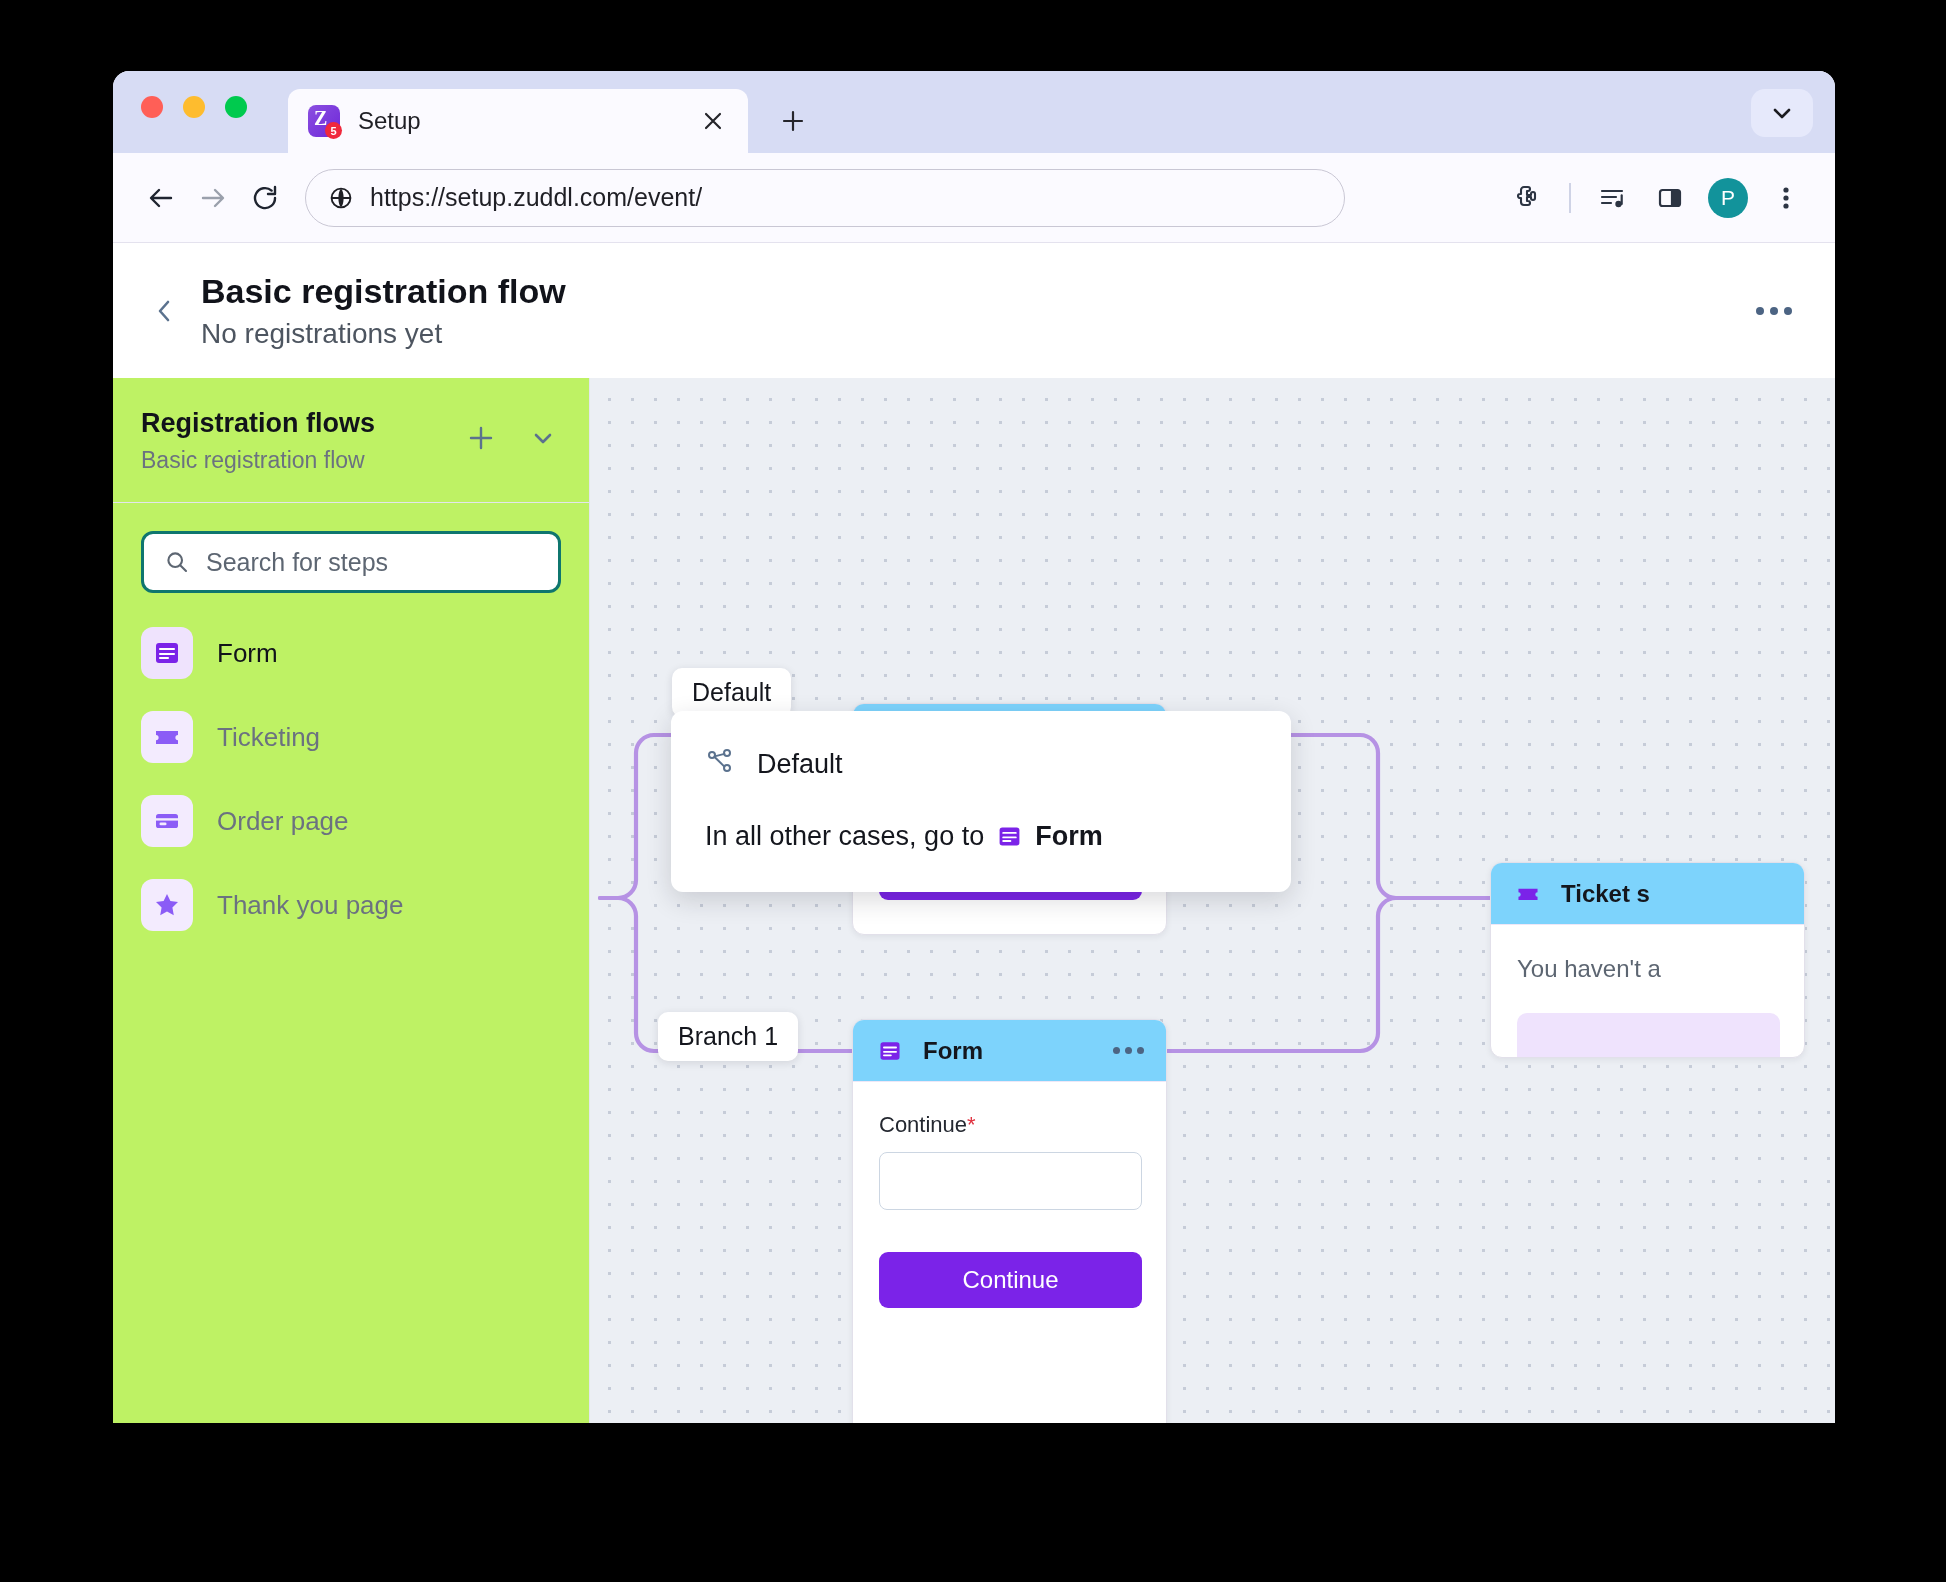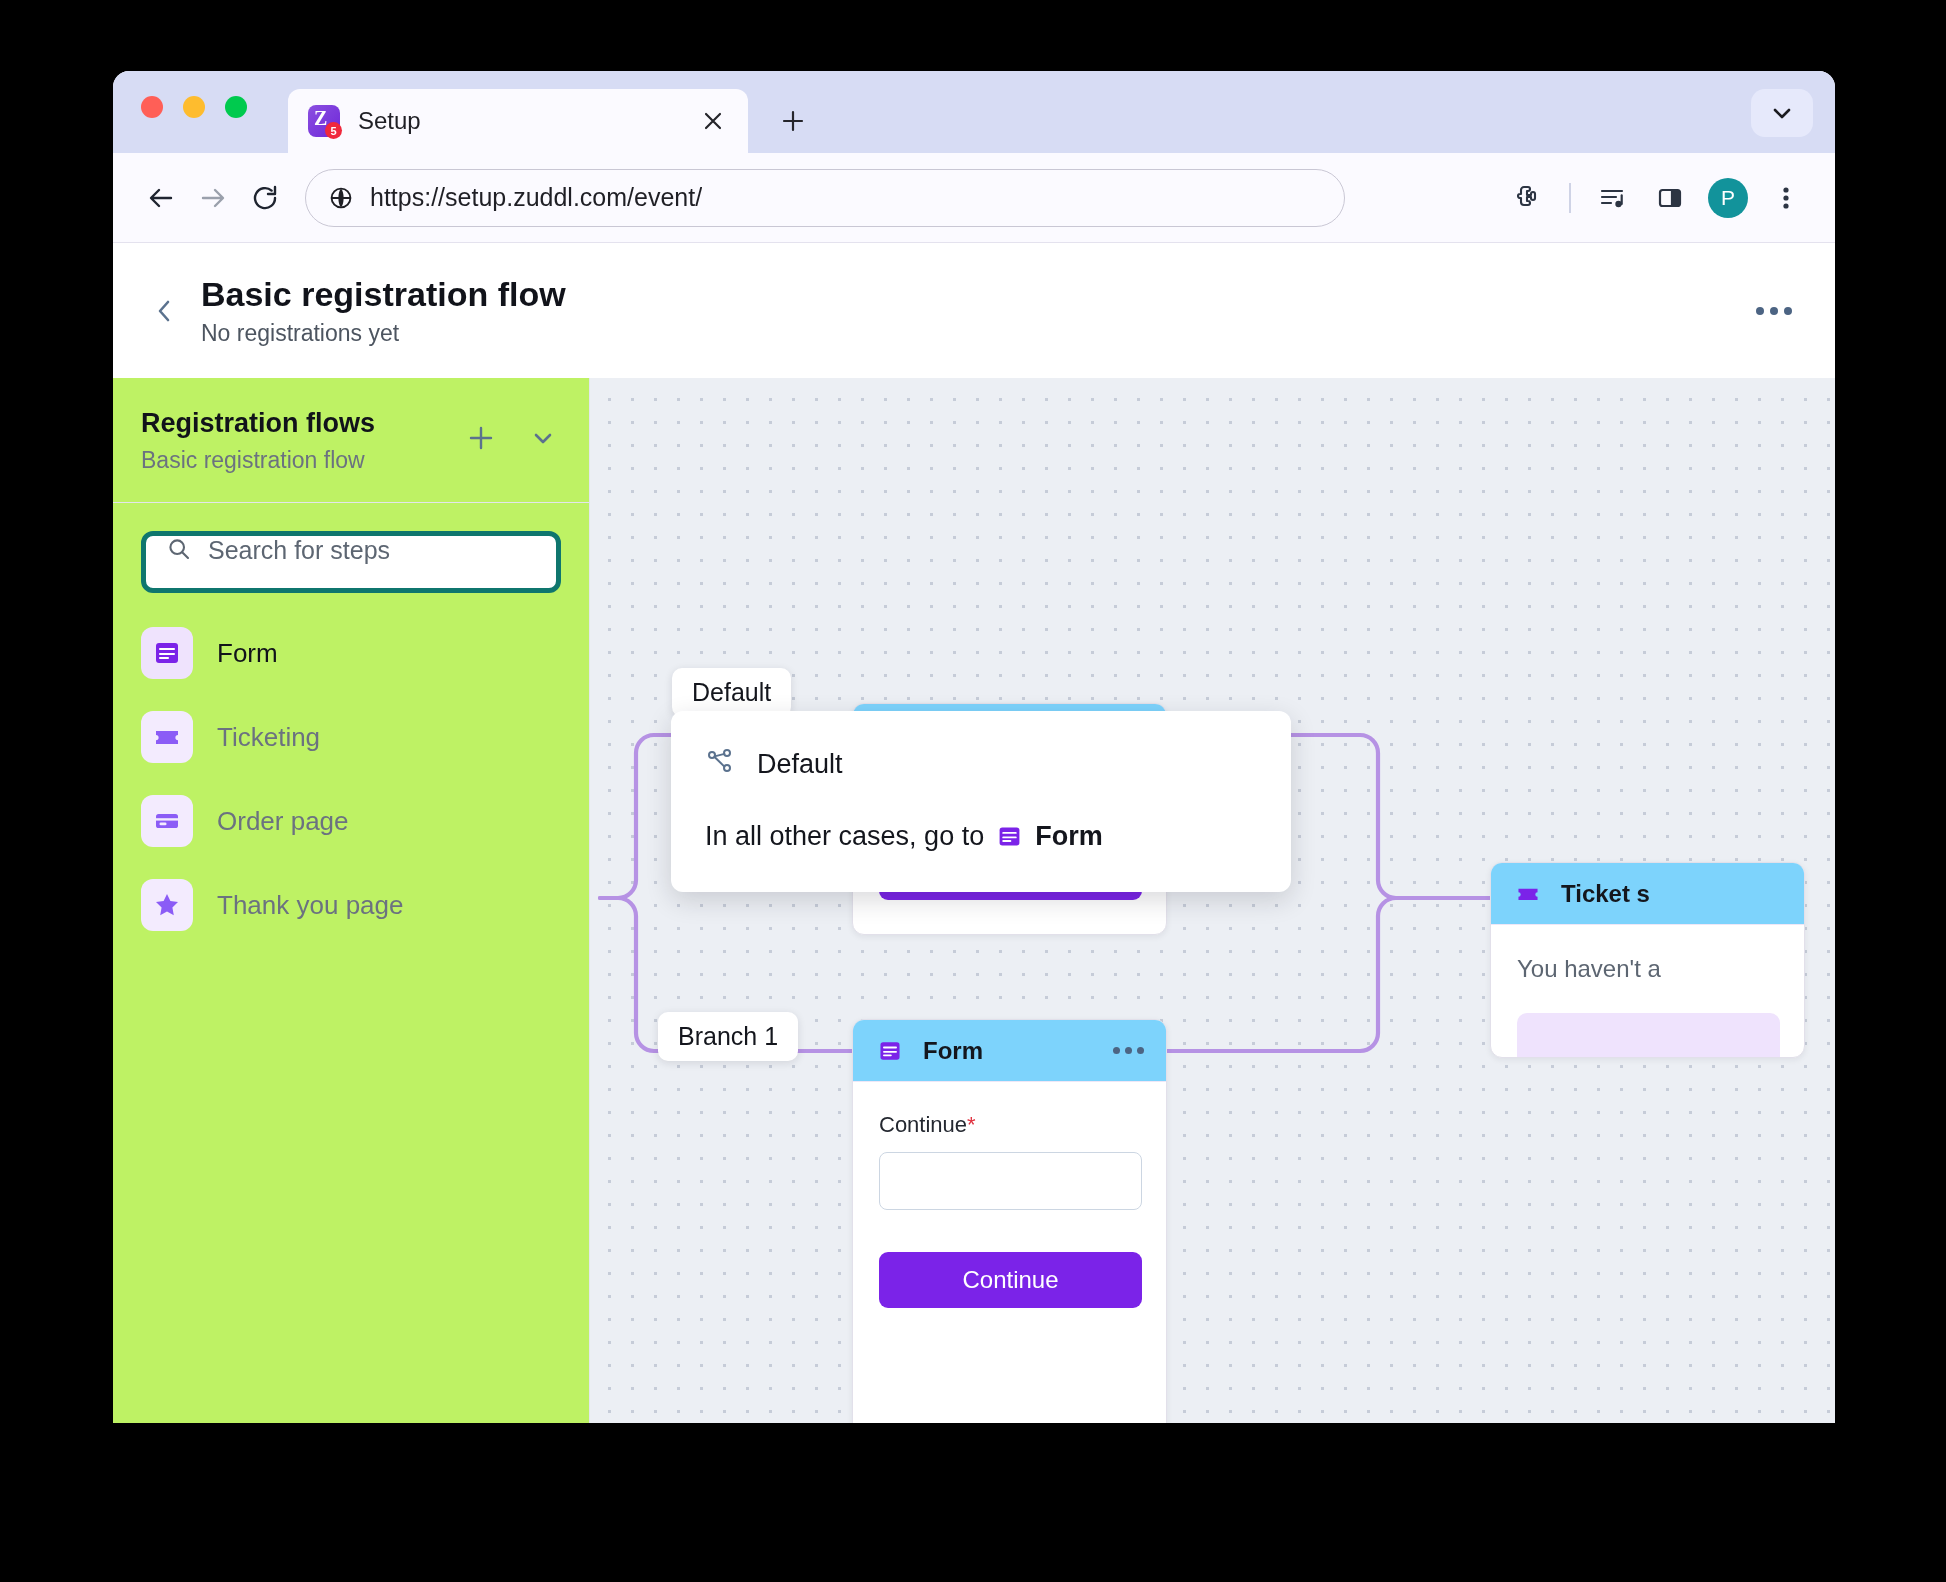--- a/index.html
+++ b/index.html
@@ -143,21 +143,21 @@
     width: 48px; height: 48px; flex: 0 0 auto;
     display: flex; align-items: center; justify-content: center;
     color: #5b728e;
   }
   .header-text { margin-left: 12px; }
   .header-title {
     font-size: 34px; font-weight: bold; color: #11131a;
     line-height: 1.18;
   }
   .header-sub {
-    font-size: 23px; color: #4d5560; margin-top: 6px;
+    font-size: 28px; color: #4d5560; margin-top: 6px;
   }
   .header-more {
     margin-left: auto;
     width: 50px; height: 40px;
     display: flex; align-items: center; justify-content: center;
     gap: 6px;
   }
   .header-more i {
     width: 8px; height: 8px; border-radius: 50%;
     background: #4d6versionB; background: #4c6483; display: block;
@@ -192,23 +192,23 @@
   .flows-actions { display: flex; align-items: center; gap: 26px; margin-top: 12px; }
   .icon-btn {
     width: 36px; height: 36px;
     display: flex; align-items: center; justify-content: center;
     color: #5b728e;
   }
 
   .search-wrap { padding: 28px 28px 0 28px; }
   .search-box {
     height: 62px;
-    border: 5px solid #0f766e;
+    border: 3px solid #0f766e;
     border-radius: 12px;
-    display: flex; 
+    display: flex; align-items: center;
     padding: 0 20px;
     background: #fff;
   }
   .search-box .magnifier { margin-right: 16px; flex: 0 0 auto; display:flex; }
   .search-box .ph {
     font-size: 25px; color: #5d6672;
   }
 
   .steps { padding: 22px 20px; }
   .step-item {

